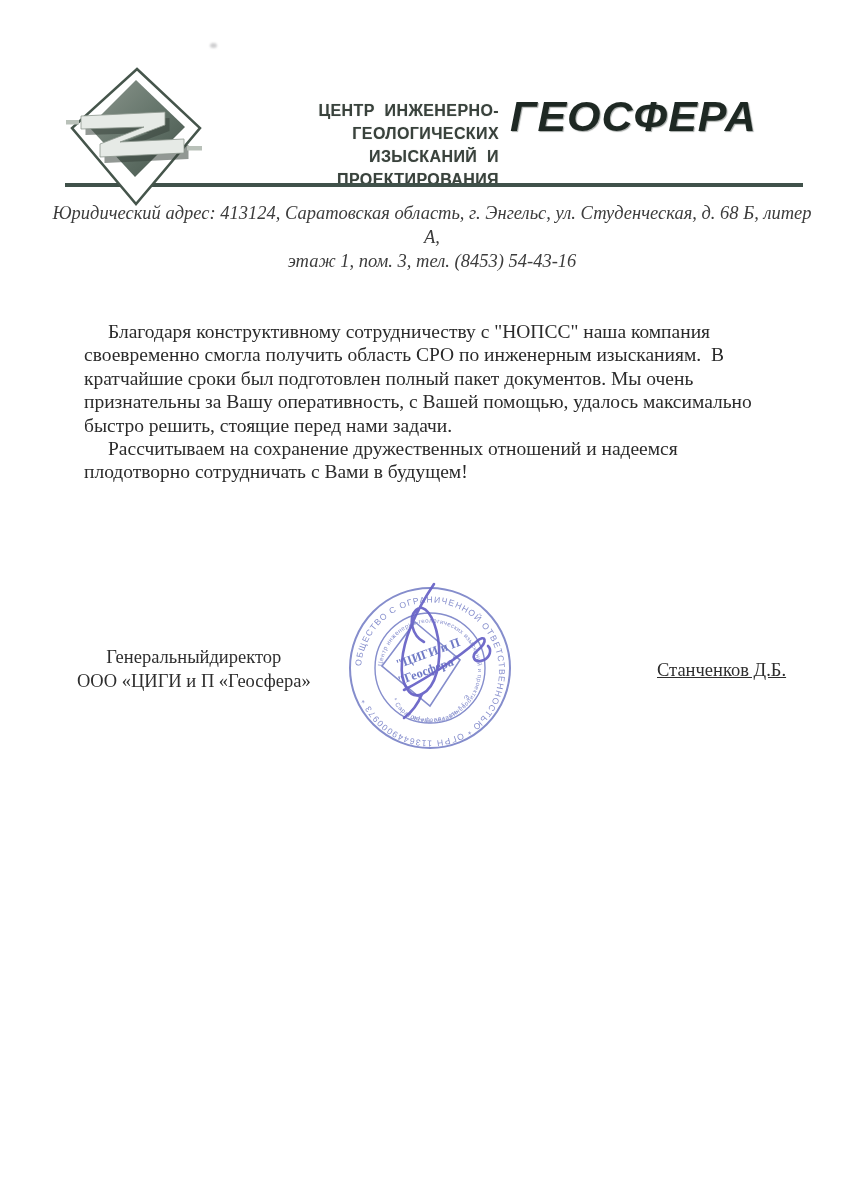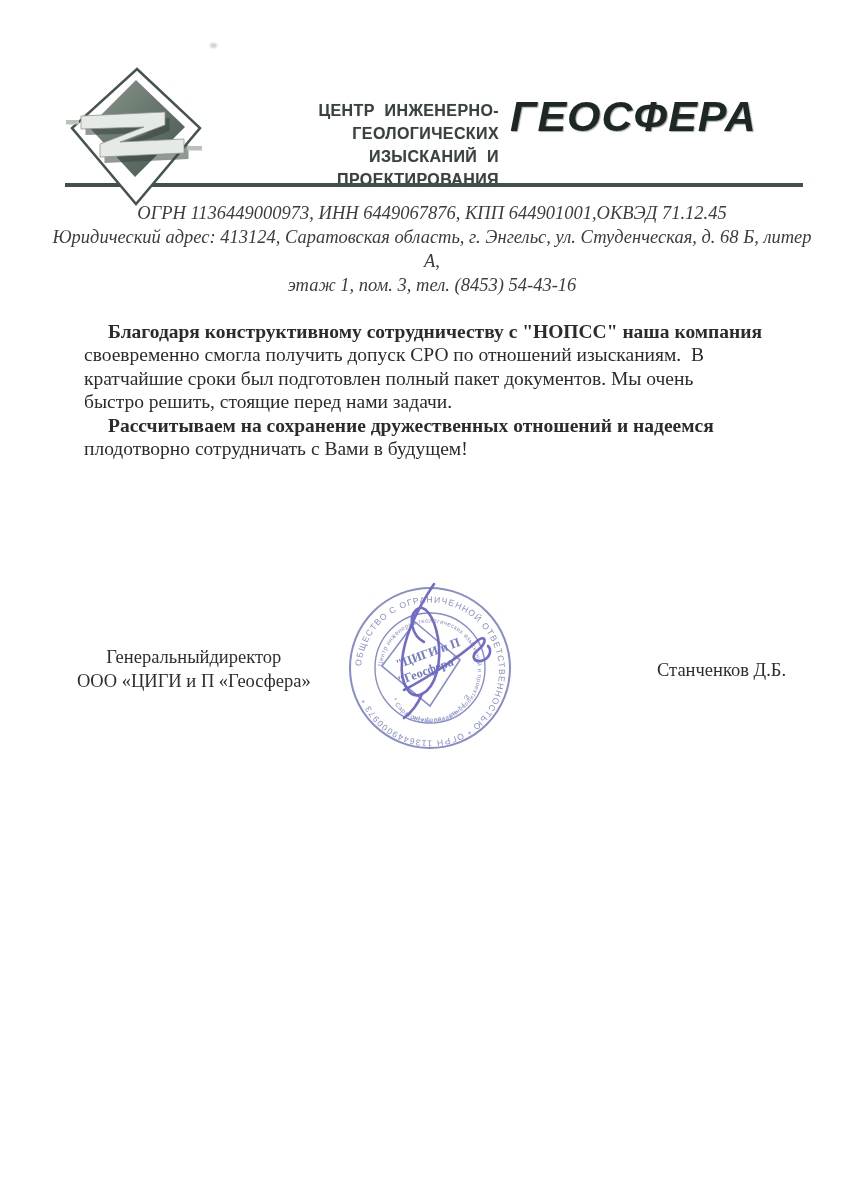--- a/index.html
+++ b/index.html
@@ -37,30 +37,30 @@
     font-style:italic; font-size:18.5px; line-height:24px;
     color:#3d3d3d; text-align:center;
   }
 
   
   .letter-body {
     position:absolute; left:76px; top:320px; width:700px;
     font-size:19.5px; line-height:23.4px; color:#2b2b2b;
   }
   .para .line { white-space:pre; }
-  .para .line:first-child { text-indent:24px;font-weight:bold; }
+  .para .line:first-child { text-indent:24px; }
 
   
   .sig-left {
     position:absolute; left:69px; top:645px;
     font-size:18.5px; line-height:24px; color:#2e2e2e;text-align:center;
   }
   .sig-right {
     position:absolute; left:649px; top:660px;
-    font-size:18.5px; color:#2e2e2e;
+    font-size:18.5px; color:#2e2e2e;text-decoration:underline;
   }
 
   
   .stamp { position:absolute; left:326px; top:572px; width:192px; height:192px;
            z-index:2; filter:blur(.4px); opacity:.92; }
 
   
   .speck { position:absolute; left:202px; top:43px; width:7px; height:5px;
            background:rgba(130,130,135,.4); border-radius:50%; filter:blur(1px); }
 </style>
@@ -93,32 +93,32 @@
   </svg>
 
   <div class="org-name">
     <div>ЦЕНТР ИНЖЕНЕРНО-ГЕОЛОГИЧЕСКИХ</div>
     <div>ИЗЫСКАНИЙ И ПРОЕКТИРОВАНИЯ</div>
   </div>
 
   <div class="brand">ГЕОСФЕРА</div>
 
   <div class="reg-info">
-    <div>ОГРН 1136449000973, ИНН 6449067876, КПП 644901001,ОКВЭД 71.12.45</div>
     <div>Юридический адрес: 413124, Саратовская область, г. Энгельс, ул. Студенческая, д. 68 Б, литер А,</div>
     <div>этаж 1, пом. 3, тел. (8453) 54-43-16</div>
   </div>
 
   <div class="speck"></div>
 
   <div class="letter-body">
     <div class="para">
         <div class="line">Благодаря конструктивному сотрудничеству с "НОПСС" наша компания</div>
-        <div class="line">своевременно смогла получить допуск СРО по отношений изысканиям.  В</div>
+        <div class="line">своевременно смогла получить область СРО по инженерным изысканиям.  В</div>
         <div class="line">кратчайшие сроки был подготовлен полный пакет документов. Мы очень</div>
+        <div class="line">признательны за Вашу оперативность, с Вашей помощью, удалось максимально</div>
         <div class="line">быстро решить, стоящие перед нами задачи.</div>
       </div>
     <div class="para">
         <div class="line">Рассчитываем на сохранение дружественных отношений и надеемся</div>
         <div class="line">плодотворно сотрудничать с Вами в будущем!</div>
       </div>
   </div>
 
   <div class="sig-left">
     <div>Генеральныйдиректор</div>

